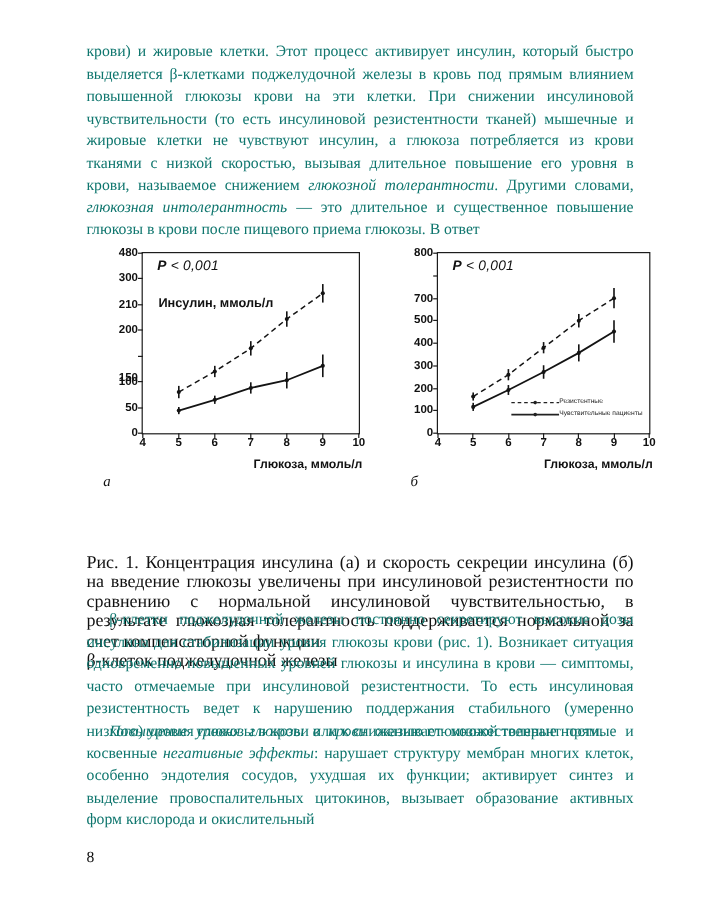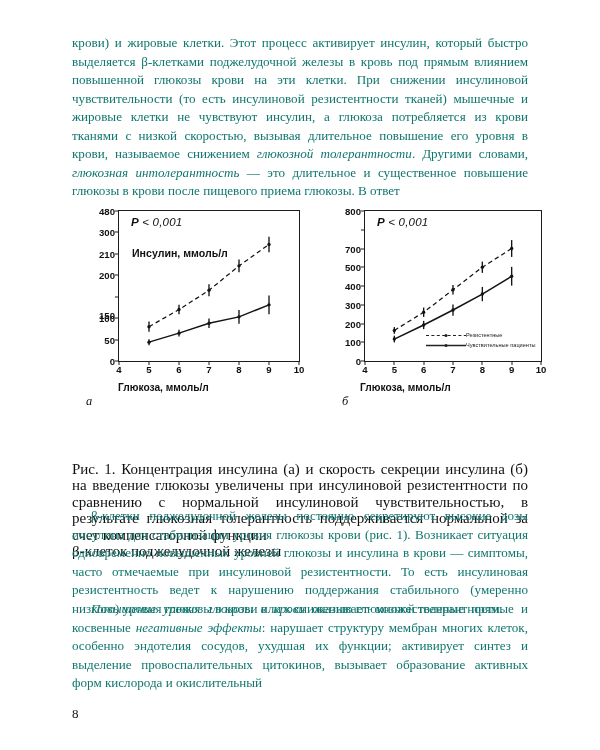--- a/index.html
+++ b/index.html
@@ -129,21 +129,21 @@
     width: 0;
     border-left: 1.1px solid #1c1c1c;
     transform: translateX(-50%);
   }
 
   .xaxis-title {
     position: absolute;
     left: 40px;
     right: 0;
     bottom: -3px;
-    text-align: left;
+    text-align: right;
     font-family: "Liberation Sans", sans-serif;
     font-size: 10.2px;
     font-weight: 700;
     color: #111;
   }
 
   .panel-letter {
     position: absolute;
     top: 190px;
     font-size: 12.4px;

